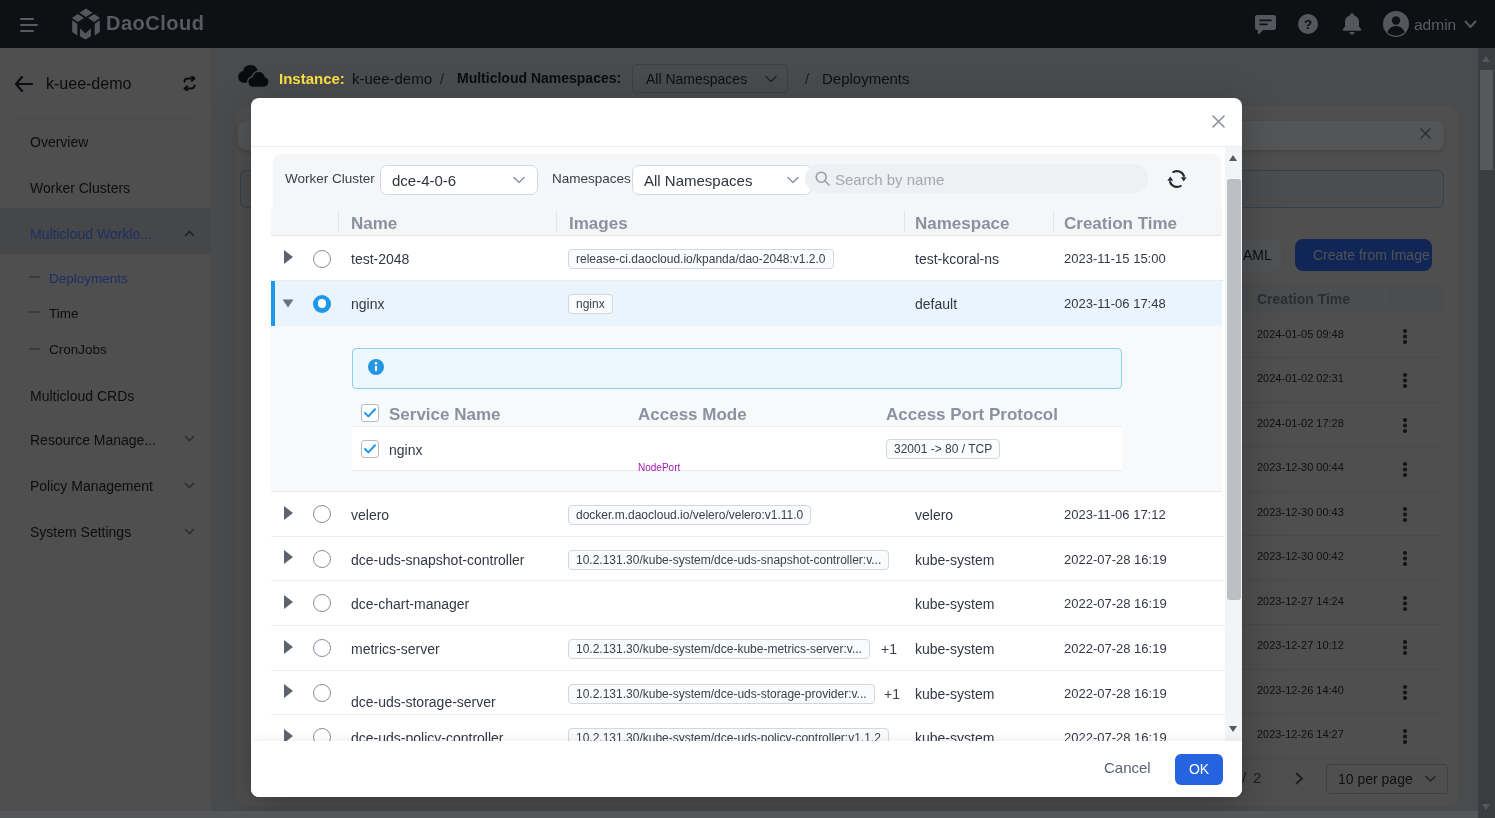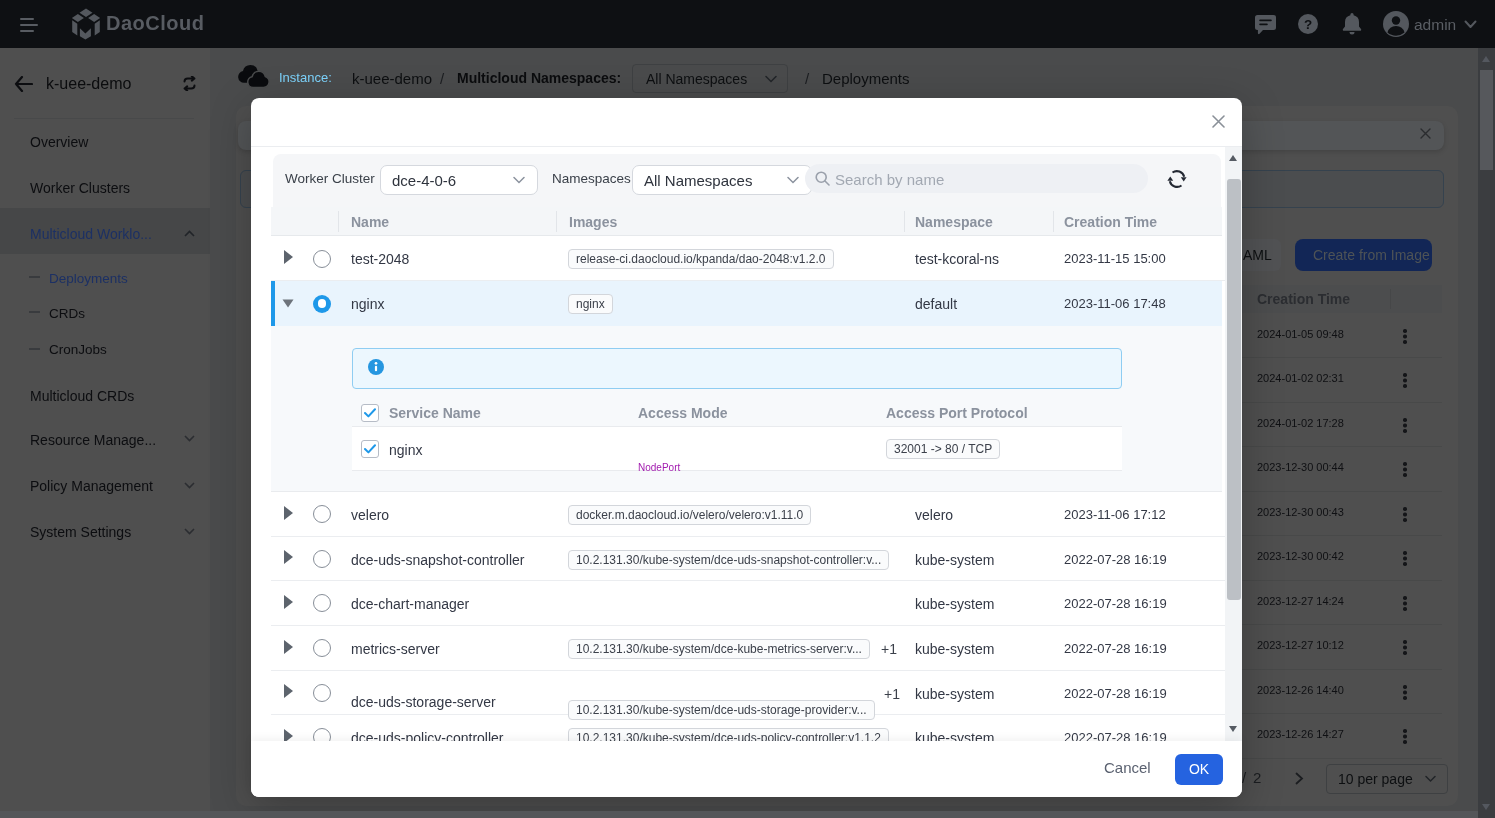--- a/index.html
+++ b/index.html
@@ -26,21 +26,21 @@
 
 #modal { position:absolute; left:251px; top:98px; width:991px; height:699px; background:#fff; border-radius:8px; box-shadow:0 10px 40px rgba(0,0,0,0.25); }
 #modal-title { position:absolute; left:22px; top:15px; font-size:15.5px; font-weight:bold; color:#272c36; }
 .mrow { position:absolute; left:0; width:971px; border-bottom:1px solid #ebedf0; }
 .pill { position:absolute; font-size:12px; color:#3c414b; background:#fafbfc; border:1px solid #d3d6db; border-radius:4px; padding:1.5px 7px; white-space:nowrap; line-height:14.5px; }
 .rowname { position:absolute; left:100px; font-size:14px; color:#333845; }
 .rowns { position:absolute; left:664px; font-size:14px; color:#333845; }
 .rowtime { position:absolute; left:813px; font-size:13px; color:#333845; }
 .tri-r { position:absolute; width:0; height:0; border-top:7px solid transparent; border-bottom:7px solid transparent; border-left:9px solid #5d646d; }
 .radio { position:absolute; width:18px; height:18px; border:1.5px solid #878e98; border-radius:50%; background:#fff; }
-.hdrtxt { position:absolute; font-size:14px; font-weight:bold; color:#8b929e; }
+.hdrtxt { position:absolute; font-size:17px; font-weight:bold; color:#8b929e; }
 
 
 .sb-tri-up { width:0; height:0; border-left:4.5px solid transparent; border-right:4.5px solid transparent; border-bottom:6px solid #54585f; }
 .sb-tri-dn { width:0; height:0; border-left:4.5px solid transparent; border-right:4.5px solid transparent; border-top:6px solid #54585f; }
 .bgdate { position:absolute; left:1257px; font-size:11px; color:#0f1013; }
 .cbx { position:absolute; width:18px; height:18px; background:#fff; border:1.5px solid #b6bcc6; border-radius:3px; display:flex; align-items:center; justify-content:center; }
 .plusone { position:absolute; font-size:14px; color:#3c414b; }
 .msb-up { width:0; height:0; border-left:4.5px solid transparent; border-right:4.5px solid transparent; border-bottom:6px solid #565b63; }
 .msb-dn { width:0; height:0; border-left:4.5px solid transparent; border-right:4.5px solid transparent; border-top:6px solid #565b63; }
 .bgline { position:absolute; left:700px; width:742px; height:1px; background:#484949; }
@@ -109,21 +109,21 @@
   <div class="abs" style="left:0; top:160px; width:210px; height:46px; background:#464748;"></div>
   <div class="side-item" style="top:86px;">Overview</div>
   <div class="side-item" style="top:132px;">Worker Clusters</div>
   <div class="side-item" style="top:178px; color:#1c3064;">Multicloud Worklo...</div>
   <svg class="abs" style="left:184px; top:181.5px;" width="11" height="7" viewBox="0 0 11 7">
       <path d="M1 6 L5.5 1.5 L10 6" stroke="#212428" stroke-width="1.6" fill="none"></path>
     </svg>
   <div class="side-dash" style="top:228px;"></div>
   <div class="side-sub" style="top:223px; color:#1c3064;">Deployments</div>
   <div class="side-dash" style="top:263px;"></div>
-  <div class="side-sub" style="top:257.5px;">CRDs</div>
+  <div class="side-sub" style="top:257.5px;">Time</div>
   <div class="side-dash" style="top:299.5px;"></div>
   <div class="side-sub" style="top:294px;">CronJobs</div>
   <div class="side-item" style="top:340px;">Multicloud CRDs</div>
   <div class="side-item" style="top:383.5px;">Resource Manage...</div>
   <div class="side-item" style="top:430px;">Policy Management</div>
   <div class="side-item" style="top:476px;">System Settings</div>
   <svg class="abs" style="left:184px; top:387px;" width="11" height="7" viewBox="0 0 11 7">
       <path d="M1 1 L5.5 5.5 L10 1" stroke="#2b2d31" stroke-width="1.6" fill="none"></path>
     </svg>
   <svg class="abs" style="left:184px; top:433.5px;" width="11" height="7" viewBox="0 0 11 7">
@@ -135,21 +135,21 @@
 </div>
 
 <div id="content"></div>
 
 <svg class="abs" style="left:236px; top:58px;" width="36" height="36" viewBox="0 0 34 34">
   <g transform="translate(34,0) scale(-1,1)">
   <path fill="#0a0b0e" d="M20.5 6.5 a7 7 0 0 1 6.9 5.8 a5.6 5.6 0 0 1 -1 11.1 h-11 a5.8 5.8 0 0 1 -1.8 -11.3 A7 7 0 0 1 20.5 6.5 Z"></path>
   <path fill="#0a0b0e" stroke="#4a4b4c" stroke-width="1.4" d="M12.5 12.5 a6.4 6.4 0 0 1 6.3 5.2 a5.1 5.1 0 0 1 -0.9 10.1 h-10 a5.3 5.3 0 0 1 -1.6 -10.3 A6.4 6.4 0 0 1 12.5 12.5 Z"></path>
   </g>
 </svg>
-<div class="abs" style="left:279px; top:70px; font-size:13px; font-weight:normal; color:#7dd3fc;">Instance:</div>
+<div class="abs" style="left:279px; top:70px; font-size:15px; font-weight:bold; color:#fde047;">Instance:</div>
 <div class="abs" style="left:352px; top:70px; font-size:15px; color:#0d0f11;">k-uee-demo</div>
 <div class="abs" style="left:440px; top:70px; font-size:15px; color:#1b1d20;">/</div>
 <div class="abs" style="left:457px; top:70px; font-size:14px; font-weight:bold; color:#0b0c0e;">Multicloud Namespaces:</div>
 <div class="abs" style="left:632px; top:64px; width:156px; height:29px; border:1px solid #3e4042; border-radius:4px;"></div>
 <div class="abs" style="left:646px; top:71px; font-size:14px; color:#0d0f11;">All Namespaces</div>
 <svg class="abs" style="left:765px; top:75px;" width="12" height="8" viewBox="0 0 12 8">
     <path d="M1 1.5 L6 6.5 L11 1.5" stroke="#212428" stroke-width="1.5" fill="none" stroke-linecap="round"></path>
   </svg>
 <div class="abs" style="left:805px; top:70px; font-size:15px; color:#1b1d20;">/</div>
 <div class="abs" style="left:822px; top:70px; font-size:15px; color:#0d0f11;">Deployments</div>
@@ -332,21 +332,21 @@
   <div class="rowname" style="top:543px;">metrics-server</div>
   <div class="pill" style="left:317px; top:541px;">10.2.131.30/kube-system/dce-kube-metrics-server:v...</div>
   <div class="plusone" style="left:630px; top:543px;">+1</div>
   <div class="rowns" style="top:543px;">kube-system</div>
   <div class="rowtime" style="top:543px;">2022-07-28 16:19</div>
 
   <div class="mrow" style="left:19.5px; top:572.8px; height:44.7px;"></div>
   <div class="tri-r" style="left:33px; top:586px;"></div>
   <div class="radio" style="left:62px; top:586px;"></div>
   <div class="rowname" style="top:588px;margin-top:8px;">dce-uds-storage-server</div>
-  <div class="pill" style="left:317px; top:586px;margin-top:16px;">10.2.131.30/kube-system/dce-uds-storage-provider:v...</div>
+  <div class="pill" style="left:317px; top:586px;">10.2.131.30/kube-system/dce-uds-storage-provider:v...</div>
   <div class="plusone" style="left:633px; top:588px;">+1</div>
   <div class="rowns" style="top:588px;">kube-system</div>
   <div class="rowtime" style="top:588px;">2022-07-28 16:19</div>
 
   <div class="tri-r" style="left:33px; top:631px;"></div>
   <div class="radio" style="left:62px; top:630px;"></div>
   <div class="rowname" style="top:632px;">dce-uds-policy-controller</div>
   <div class="pill" style="left:317px; top:630px;">10.2.131.30/kube-system/dce-uds-policy-controller:v1.1.2</div>
   <div class="rowns" style="top:632px;">kube-system</div>
   <div class="rowtime" style="top:632px;">2022-07-28 16:19</div>

